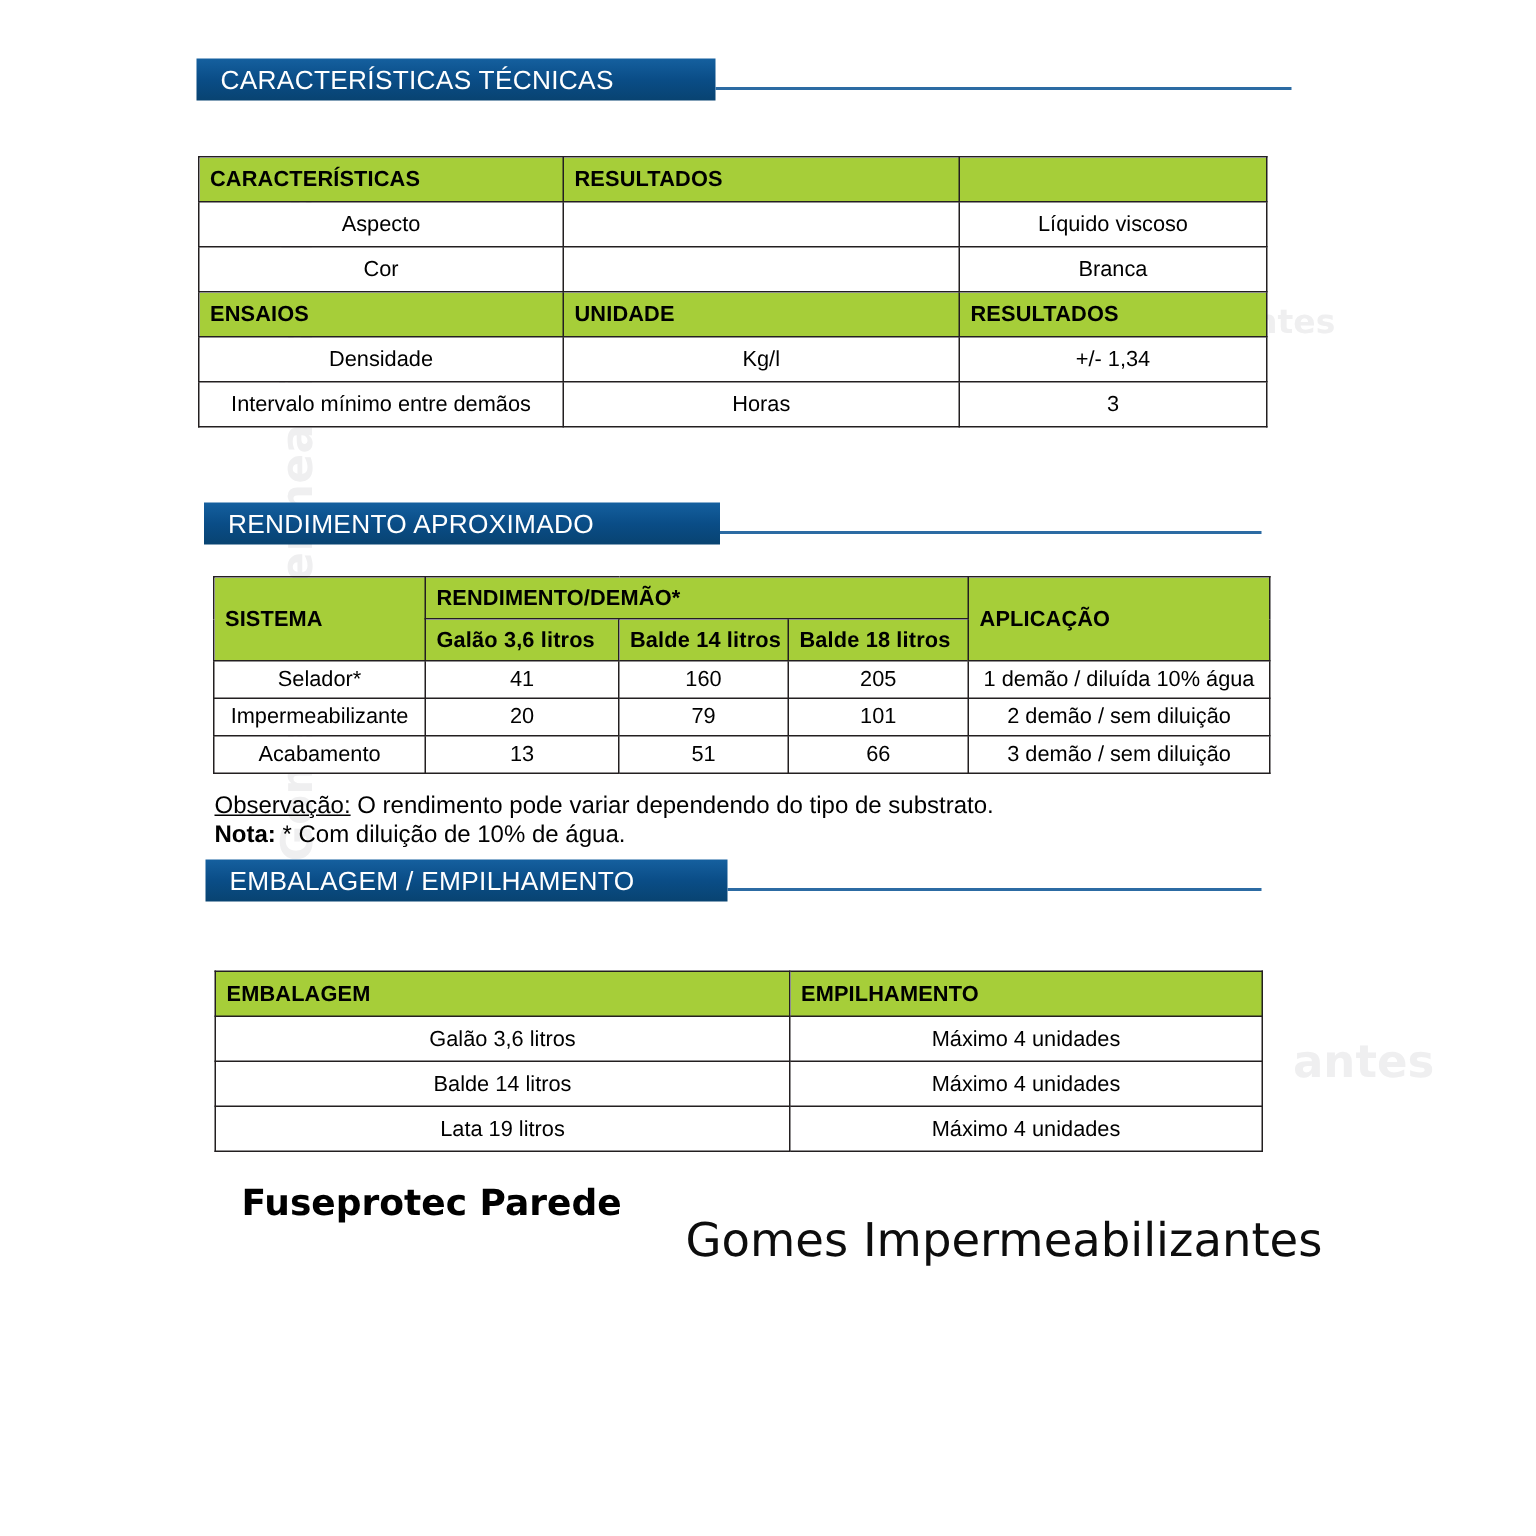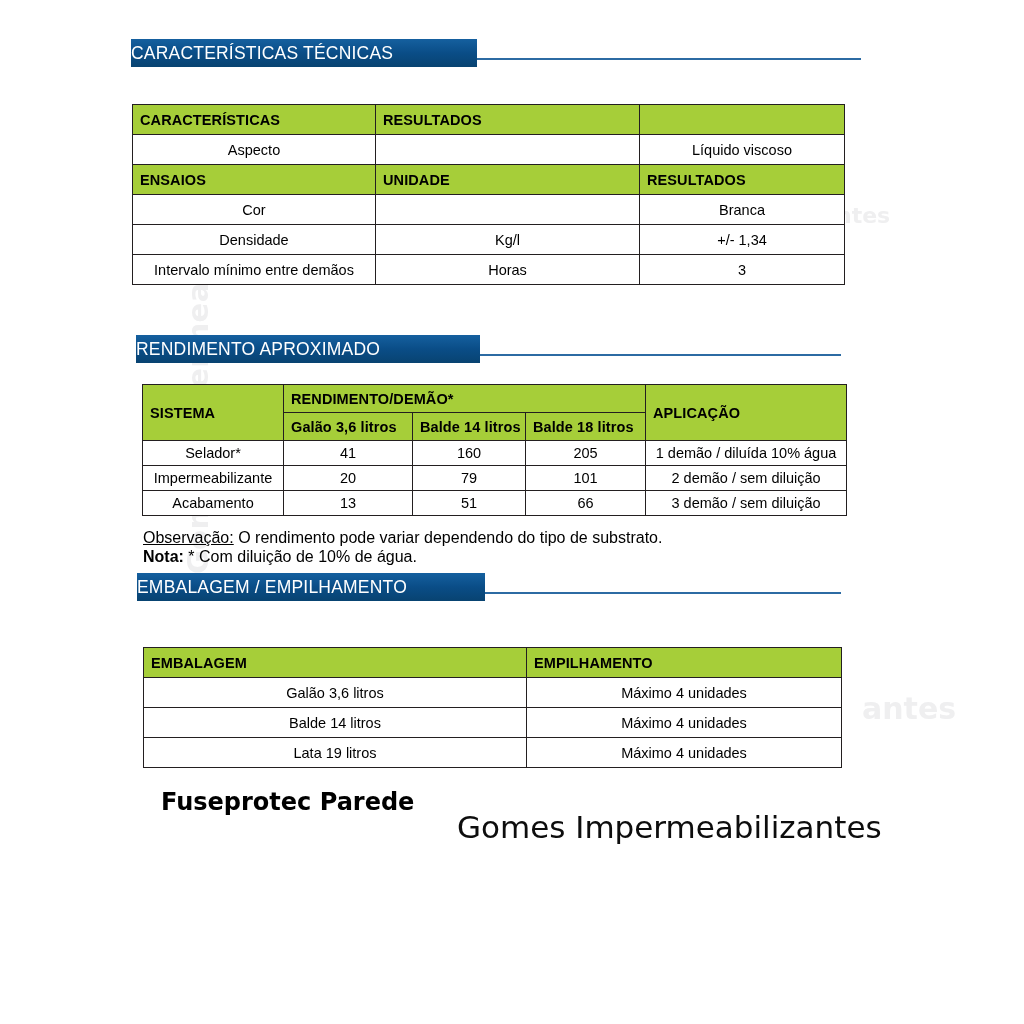--- a/index.html
+++ b/index.html
@@ -58,20 +58,21 @@
     background: linear-gradient(to bottom, #0d579a 0%, #0a4d87 45%, #074madd 46%, #0a4a80 100%);
     background: linear-gradient(to bottom, #15609f 0%, #0a4d87 50%, #084371 100%);
     box-sizing: border-box;
     display: flex;
     align-items: center;
   }
   .section .bar span {
     color: #ffffff;
     font-size: 17.5px;
     letter-spacing: .2px;
+    padding-left: 16px;
     font-family: "Liberation Sans", sans-serif;
     white-space: nowrap;
     text-align: center;
   }
   .section .rule {
     position: absolute;
     height: 2px;
     background: #2c6ba3;
     top: 19px;
   }
@@ -159,28 +160,28 @@
       <td class="hd">CARACTERÍSTICAS</td>
       <td class="hd">RESULTADOS</td>
       <td class="hd"></td>
     </tr>
     <tr>
       <td>Aspecto</td>
       <td class="blank"></td>
       <td>Líquido viscoso</td>
     </tr>
     <tr>
+      <td>Cor</td>
+      <td class="blank"></td>
+      <td>Branca</td>
+    </tr>
+    <tr>
       <td class="hd">ENSAIOS</td>
       <td class="hd">UNIDADE</td>
       <td class="hd">RESULTADOS</td>
-    </tr>
-    <tr>
-      <td>Cor</td>
-      <td class="blank"></td>
-      <td>Branca</td>
     </tr>
     <tr>
       <td>Densidade</td>
       <td>Kg/l</td>
       <td>+/- 1,34</td>
     </tr>
     <tr>
       <td>Intervalo mínimo entre demãos</td>
       <td>Horas</td>
       <td>3</td>

